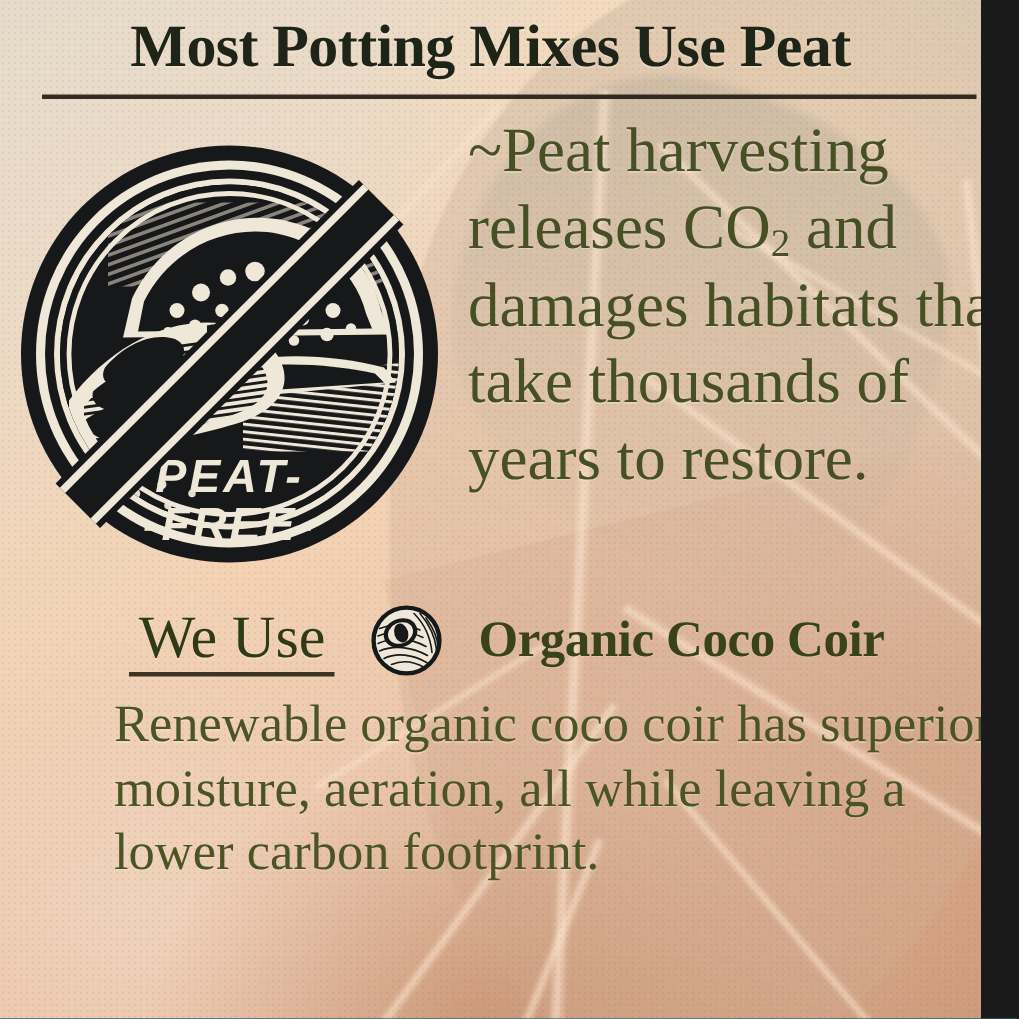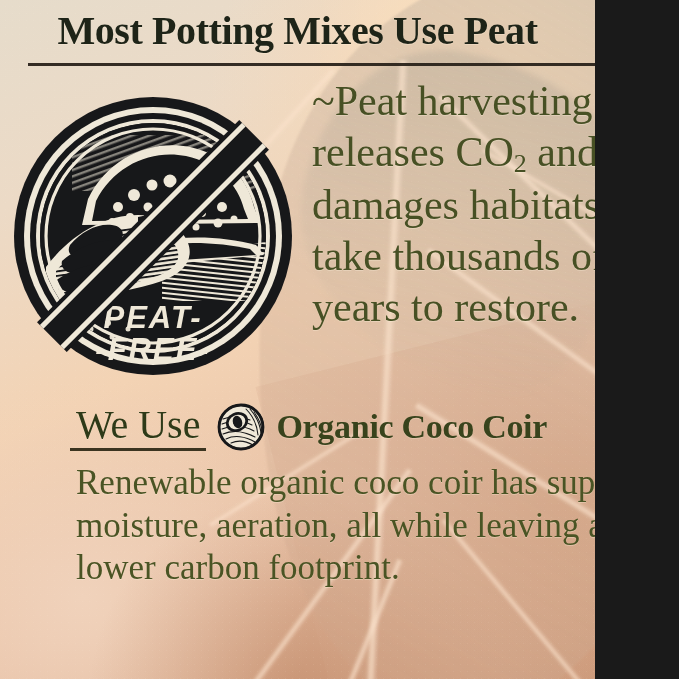--- a/index.html
+++ b/index.html
@@ -4,21 +4,21 @@
 <style>
   html, body {
     margin: 0;
     padding: 0;
     background: #1a1a1a;
   }
   * { box-sizing: border-box; }
 
   #infographic {
     position: relative;
-    width: 595px;
+    width: 654px;
     height: 679px;
     overflow: hidden;
     font-family: "Liberation Serif", "DejaVu Serif", serif;
     background: #5eead4;
   }
 
   
   .bg-base {
     position: absolute;
     inset: 0;
@@ -145,21 +145,21 @@
 
   
   .weuse-row {
     position: absolute;
     left: 0; right: 0;
     top: 398px;
     height: 58px;
     display: flex;
     align-items: center;
     justify-content: center;
-    gap: 9px;
+    gap: 22px;
     padding-left: 22px;
   }
   .weuse-label {
     font-size: 40px;
     font-weight: 400;
     color: #2e3a18;
     border-bottom: 3px solid #3b3420;
     padding: 0 6px 2px 6px;
     line-height: 1.05;
     text-shadow: 0 1px 0 rgba(255,245,225,0.30);

